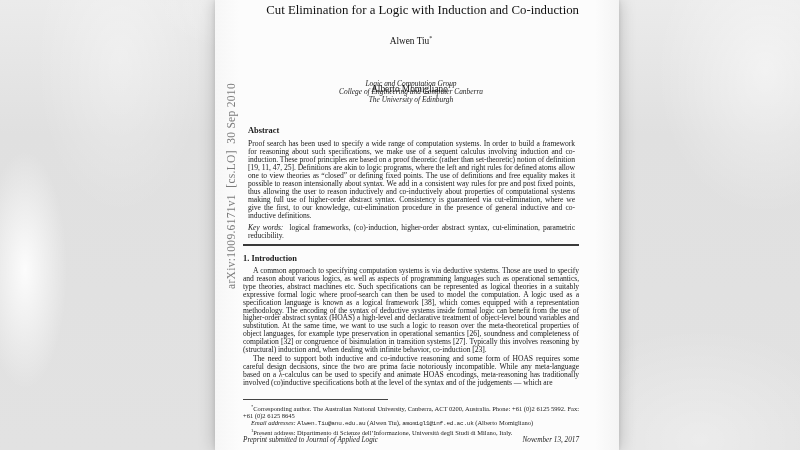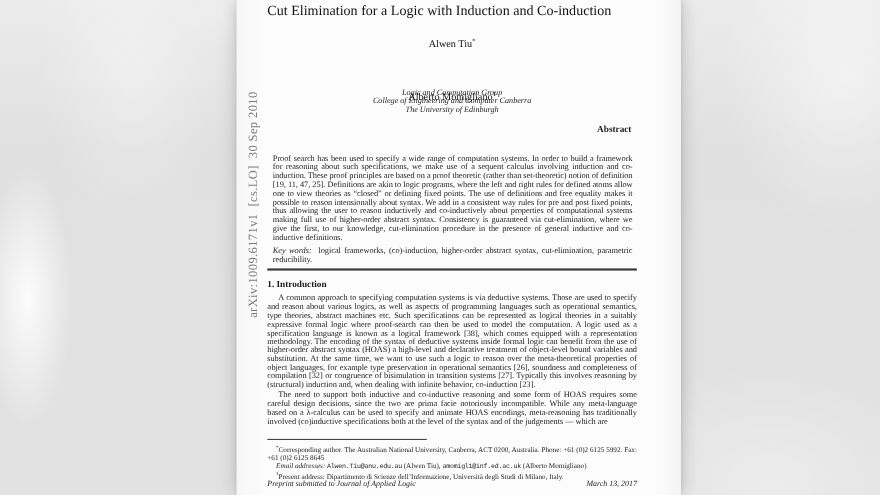--- a/index.html
+++ b/index.html
@@ -20,26 +20,26 @@
     box-shadow:0 0 16px rgba(0,0,0,.22), 0 0 4px rgba(0,0,0,.10);
   }
   .arxiv-stamp{
     position:absolute; left:231px; top:186px;
     transform:translate(-50%,-50%) rotate(-90deg);
     transform-origin:center;
     white-space:pre; font-size:11.5px; letter-spacing:.3px; color:#7b7b7b;
   }
   .content{ position:absolute; left:243px; top:0; width:336px; }
   .blk{ position:absolute; left:0; width:336px; }
-  .title{ top:3px; text-align:left; font-size:12.8px; color:#111; }
+  .title{ top:3px; text-align:right; font-size:12.8px; color:#111; }
   .author-name{ text-align:center; font-size:9.3px; color:#111; }
   .author-name sup{ font-size:6px; }
   .affil{ text-align:center; font-style:italic; font-size:7.4px; line-height:8px; color:#222; }
   .a1n{ top:35px; } .a1a{ top:48px;margin-top:32px; } .a2n{ top:83px; } .a2a{ top:96px; }
-  .abs-head{ top:113px; left:5px; width:326px; font-weight:bold; font-size:8.4px;text-align:right; }
+  .abs-head{ top:126px; left:5px; width:326px; font-weight:bold; font-size:8.4px; }
   .abs-text{ top:140px; left:5px; width:327px; font-size:7.6px; line-height:7.95px;
              text-align:justify; letter-spacing:-.05px; }
   .keywords{ top:224px; left:5px; width:327px; font-size:7.6px; line-height:8px;
              text-align:justify; letter-spacing:-.05px; }
   .kw-label{ font-style:italic; }
   .rule{ top:244px; height:1.6px; background:#3a3a3a; }
   .sec-head{ top:254px; font-weight:bold; font-size:8.4px; }
   .body-text{ top:267px; font-size:7.6px; line-height:7.9px; text-align:justify;
               letter-spacing:-.05px; }
   .body-text p{ margin:0; text-indent:10px; }
@@ -94,17 +94,17 @@
     <div class="blk fn-rule"></div>
 
     <div class="blk footnotes">
       <p class="fn"><sup>*</sup><span>Corresponding author. The Australian National University, Canberra, ACT 0200, Australia. Phone: +61 (0)2 6125 5992. Fax: +61 (0)2 6125 8645</span></p>
       <p class="fn"><span class="em-label">Email addresses:</span>&nbsp;<span class="email">Alwen.Tiu@anu.edu.au</span><span> (Alwen Tiu), </span><span class="email">amomigl1@inf.ed.ac.uk</span><span> (Alberto Momigliano)</span></p>
       <p class="fn"><sup>1</sup><span>Present address: Dipartimento di Scienze dell’Informazione, Università degli Studi di Milano, Italy.</span></p>
     </div>
 
     <div class="blk page-footer">
       <span>Preprint submitted to Journal of Applied Logic</span>
-      <span>March 13, 2017</span>
+      <span>November 13, 2017</span>
     </div>
 
   </div>
 </div>
 
 </body></html>

